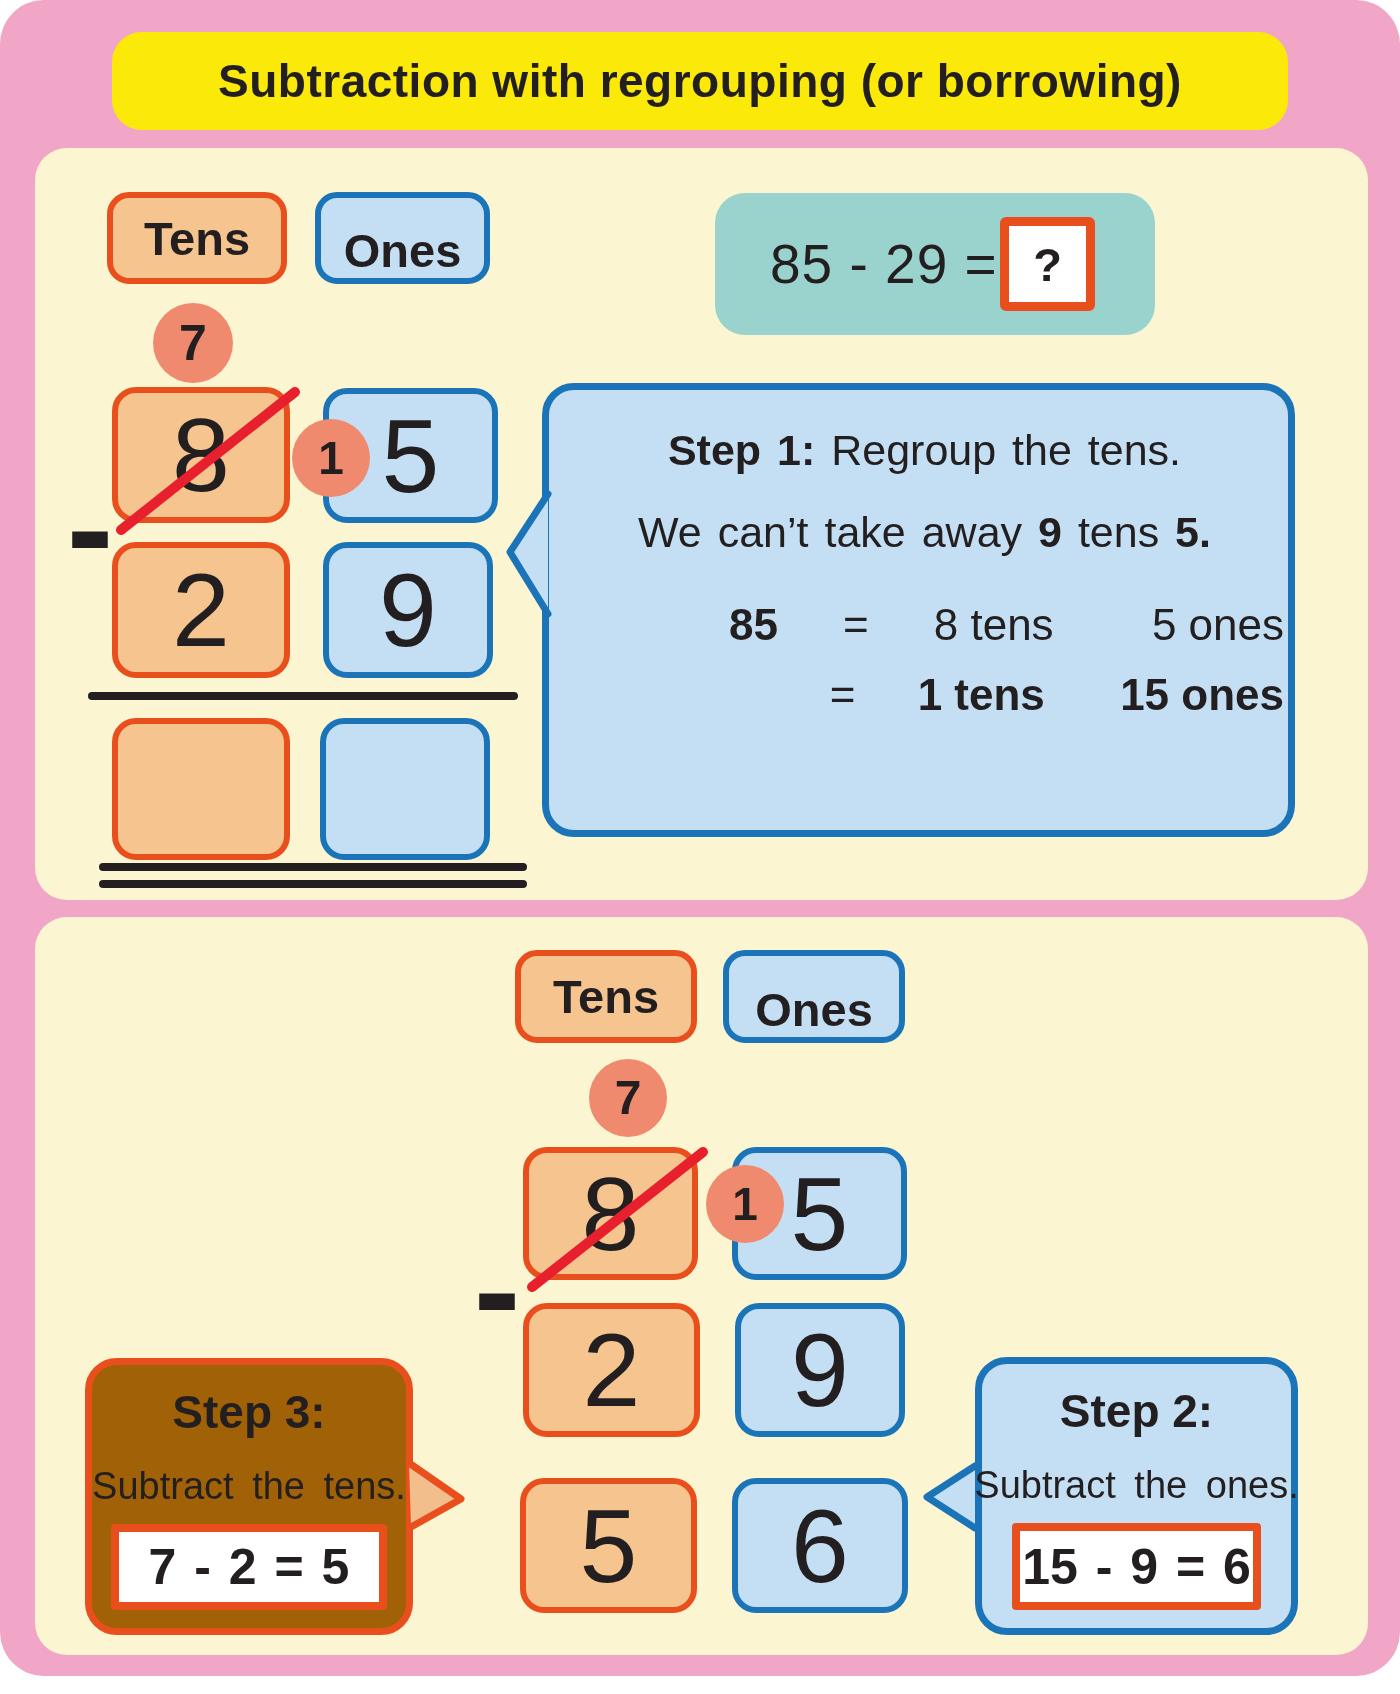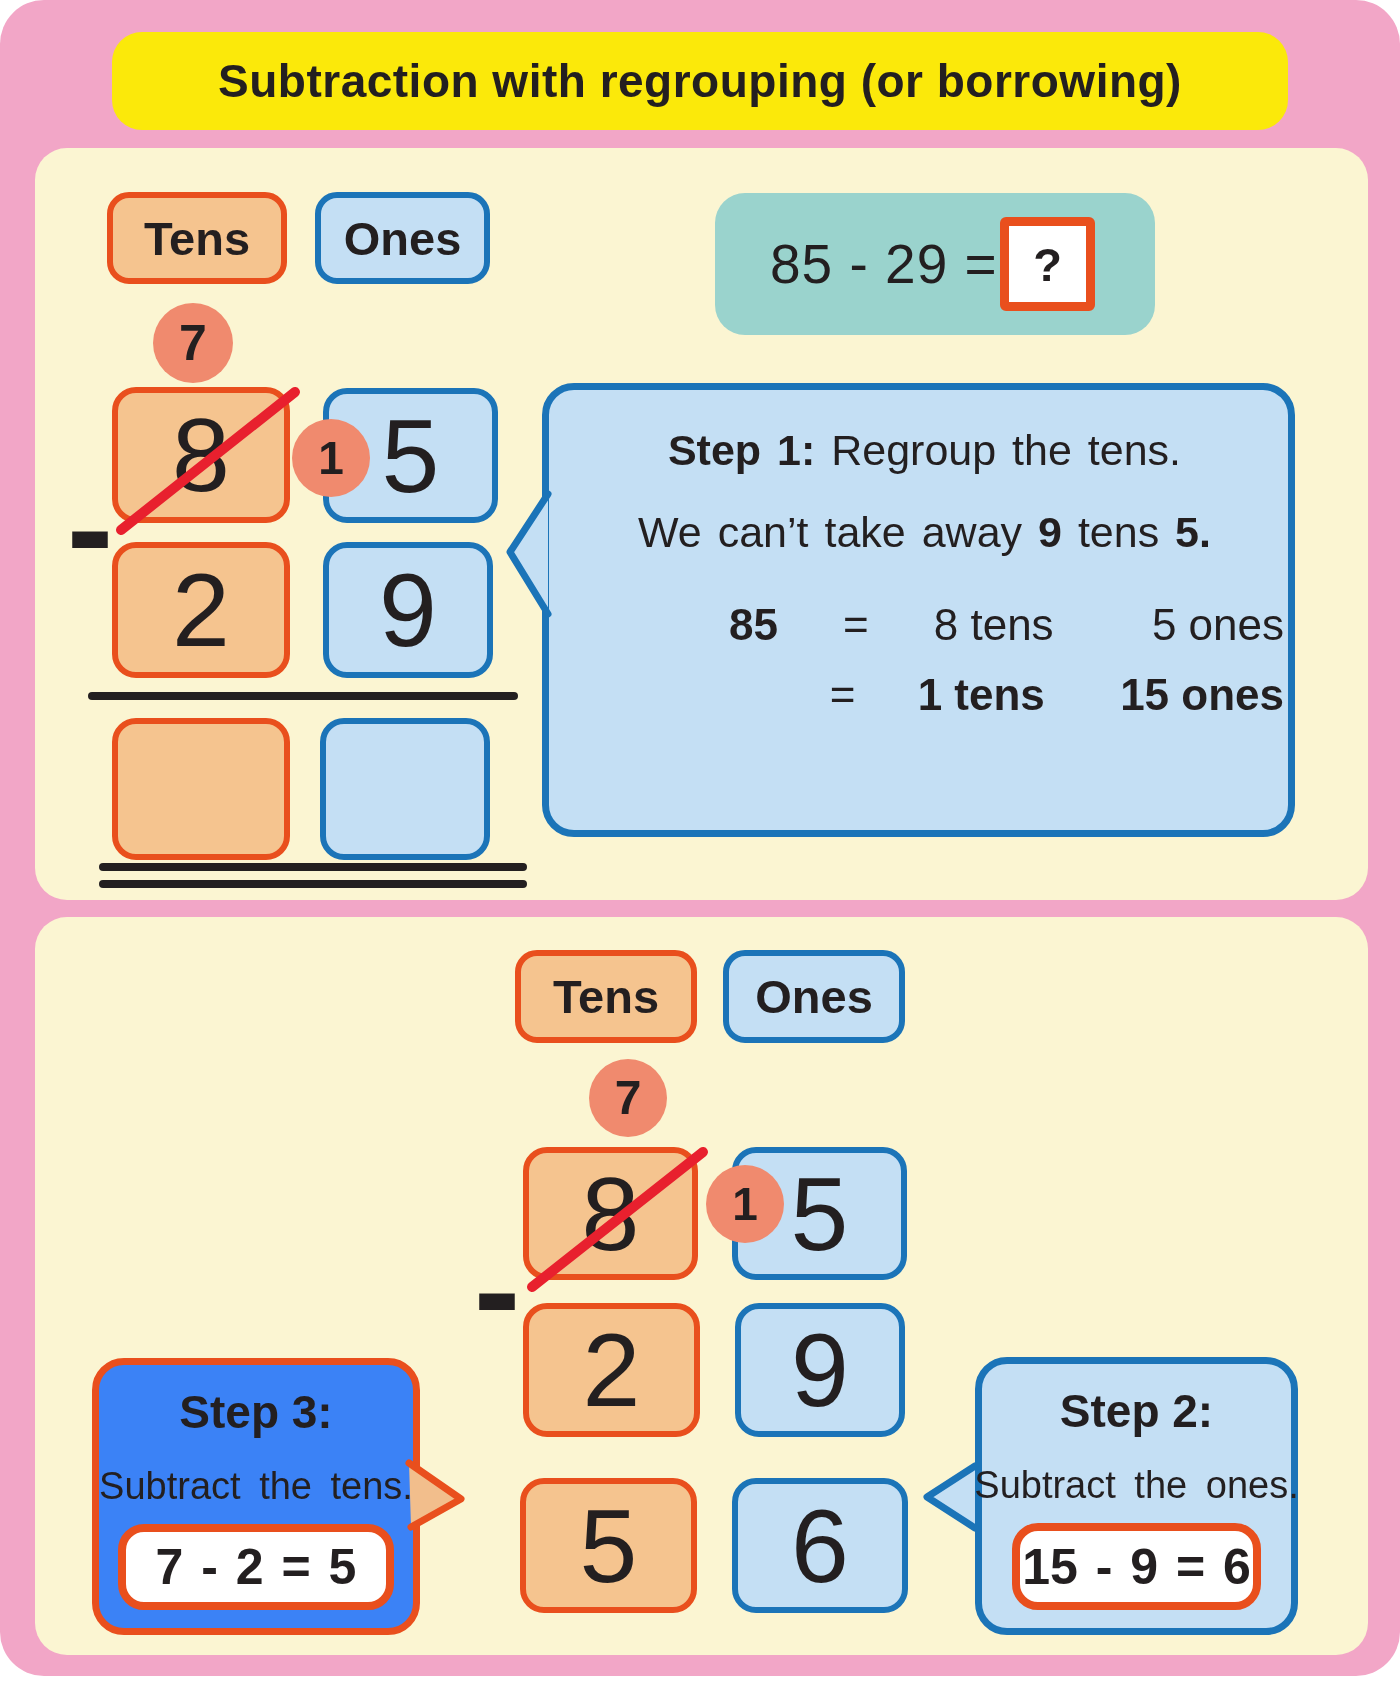--- a/index.html
+++ b/index.html
@@ -12,21 +12,21 @@
     border-radius:30px;display:flex;align-items:center;justify-content:center;}
   .title-banner span{font-size:46px;font-weight:700;letter-spacing:.5px;}
 
   .panel{position:absolute;left:35px;width:1333px;background:#FBF5D2;border-radius:32px;}
   .panel-top{top:148px;height:752px;}
   .panel-bottom{top:917px;height:738px;}
 
   .chip{position:absolute;display:flex;align-items:center;justify-content:center;
     border-radius:22px;font-size:47px;font-weight:700;}
   .chip-orange{background:#F5C48F;border:6px solid #E94F1D;}
-  .chip-blue{background:#C4DFF4;border:6px solid #1B74B8;}
+  .chip-blue{background:#C4DFF4;border:6px solid #1B74B8;align-items:flex-end;}
 
   .numbox{position:absolute;display:flex;align-items:center;justify-content:center;border-radius:24px;}
   .numbox.orange{background:#F5C48F;border:6px solid #E94F1D;}
   .numbox.blue{background:#C4DFF4;border:6px solid #1B74B8;}
   .numbox span{font-size:104px;font-weight:400;line-height:1;}
 
   .circle{position:absolute;background:#F08A6E;border-radius:50%;display:flex;align-items:center;
     justify-content:center;z-index:5;}
   .circle span{font-weight:700;line-height:1;}
 
@@ -39,34 +39,34 @@
 
   .eqbox{position:absolute;left:680px;top:45px;width:440px;height:142px;background:#9AD3CD;
     border-radius:30px;display:flex;align-items:center;padding-left:55px;}
   .eqbox .eq-text{font-size:55px;font-weight:400;letter-spacing:1px;}
   .qbox{position:absolute;left:285px;top:24px;width:95px;height:94px;background:#ffffff;
     border:9px solid #E94F1D;border-radius:6px;display:flex;align-items:center;justify-content:center;}
   .qbox span{font-size:47px;font-weight:700;}
 
   .bubble{position:absolute;border-radius:32px;}
   .bubble.blue{background:#C4DFF4;border:7px solid #1B74B8;}
-  .bubble.orange{background:#3b82f6;border:7px solid #E94F1D;margin-left:7px;}
+  .bubble.orange{background:#a16207;border:7px solid #E94F1D;}
   .tail{position:absolute;z-index:6;}
 
   .step1-bubble{left:507px;top:235px;width:753px;height:454px;padding:36px 4px 0 16px;font-size:43px;}
   .bline{text-align:center;margin-bottom:33px;white-space:nowrap;word-spacing:4px;}
   .eqrow{display:flex;margin-left:98px;height:70px;align-items:center;font-size:44px;white-space:nowrap;gap:48px;}
   .eqrow .lhs{width:150px;text-align:right;font-weight:700;}
   .eqrow .sign{width:78px;text-align:center;}
   .eqrow .w1{width:222px;}
 
   .step-bubble{display:flex;flex-direction:column;align-items:center;padding-top:20px;}
   .step-head{font-size:46px;font-weight:700;margin-bottom:26px;}
   .step-body{font-size:38px;word-spacing:8px;white-space:nowrap;margin-bottom:16px;}
-  .white-eq{background:#ffffff;border:8px solid #E94F1D;border-radius:26px;display:flex;
+  .white-eq{background:#ffffff;border:8px solid #E94F1D;border-radius:4px;display:flex;
     align-items:center;justify-content:center;}
   .white-eq span{font-size:50px;font-weight:700;white-space:nowrap;word-spacing:4px;}
 </style>
 </head>
 <body>
 
 <div class="stage">
   <div class="pink"></div>
 
   <div class="title-banner">

